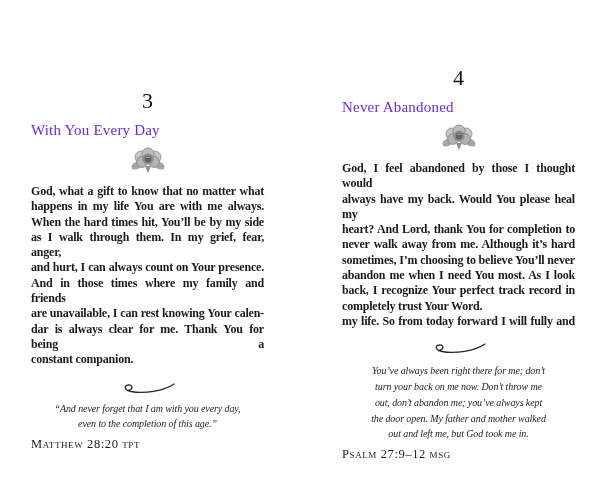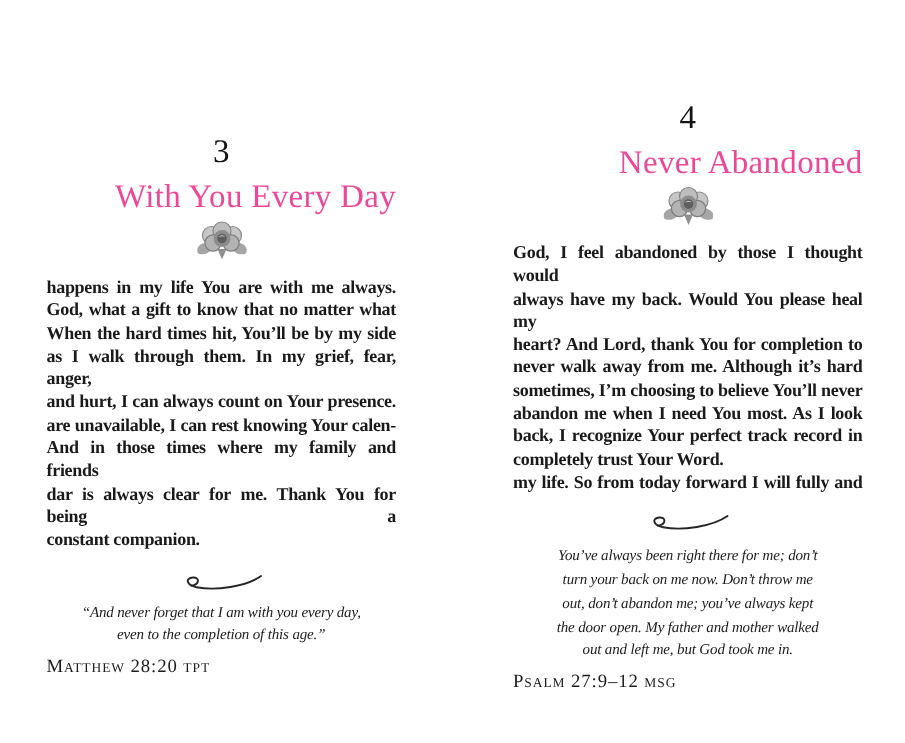--- a/index.html
+++ b/index.html
@@ -15,25 +15,25 @@
   .page-left  { left: 31px;  top: 90px; }
   .page-right { left: 342px; top: 67px; }
 
   .chnum {
     text-align: center;
     font-size: 22px; line-height: 22px;
     color: #141414;
   }
   .chtitle {
     margin: 7px 0 0 0;
-    text-align: right;
-    font-size: 22px; line-height: 23px;
+    text-align: left;
+    font-size: 15px; line-height: 23px;
     font-weight: 400;
     letter-spacing: 0.2px;
-    color: #ec4899;
+    color: #6d28d9;
   }
   .ornament { text-align: center; margin-top: 5px; height: 26px; }
   .ornament svg { display: inline-block; vertical-align: top; }
 
   .prayer {
     margin-top: 11px;
     font-size: 12px;
     line-height: 15.3px;
     letter-spacing: -0.2px;
   }
@@ -84,27 +84,27 @@
         <circle cx="19" cy="7" r="6" fill="#bdbdbd" stroke="#848484" stroke-width="0.8"></circle>
         <circle cx="13" cy="15" r="5.4" fill="#b3b3b3" stroke="#7d7d7d" stroke-width="0.8"></circle>
         <circle cx="25" cy="15" r="5.4" fill="#b3b3b3" stroke="#7d7d7d" stroke-width="0.8"></circle>
         <circle cx="19" cy="12" r="5.6" fill="#8c8c8c"></circle>
         <circle cx="19" cy="12" r="3.2" fill="#5f5f5f"></circle>
         <path d="M16.5 11 Q19 8.5 21.5 11 Q19.5 10 16.5 11 Z" fill="#cfcfcf"></path>
       </svg>
     </div>
 
     <div class="prayer">
+      <div class="jline">God, what a gift to know that no matter what</div>
       <div class="jline">happens in my life You are with me always.</div>
-      <div class="jline">God, what a gift to know that no matter what</div>
       <div class="jline">When the hard times hit, You’ll be by my side</div>
       <div class="jline">as I walk through them. In my grief, fear, anger,</div>
       <div class="jline">and hurt, I can always count on Your presence.</div>
+      <div class="jline">And in those times where my family and friends</div>
       <div class="jline">are unavailable, I can rest knowing Your calen-</div>
-      <div class="jline">And in those times where my family and friends</div>
       <div class="jline">dar is always clear for me. Thank You for being a</div>
       <div class="jline final">constant companion.</div>
     </div>
 
     <div class="divider">
       <svg width="56" height="17" viewBox="0 0 56 17" aria-hidden="true">
         <path d="M54 4 C44 11 24 14 11 11.5 C4 10 3.5 5.5 8.5 5 C13 4.6 13.5 9.5 7.5 10.5" fill="none" stroke="#262626" stroke-width="1.3" stroke-linecap="round"></path>
       </svg>
     </div>
 

